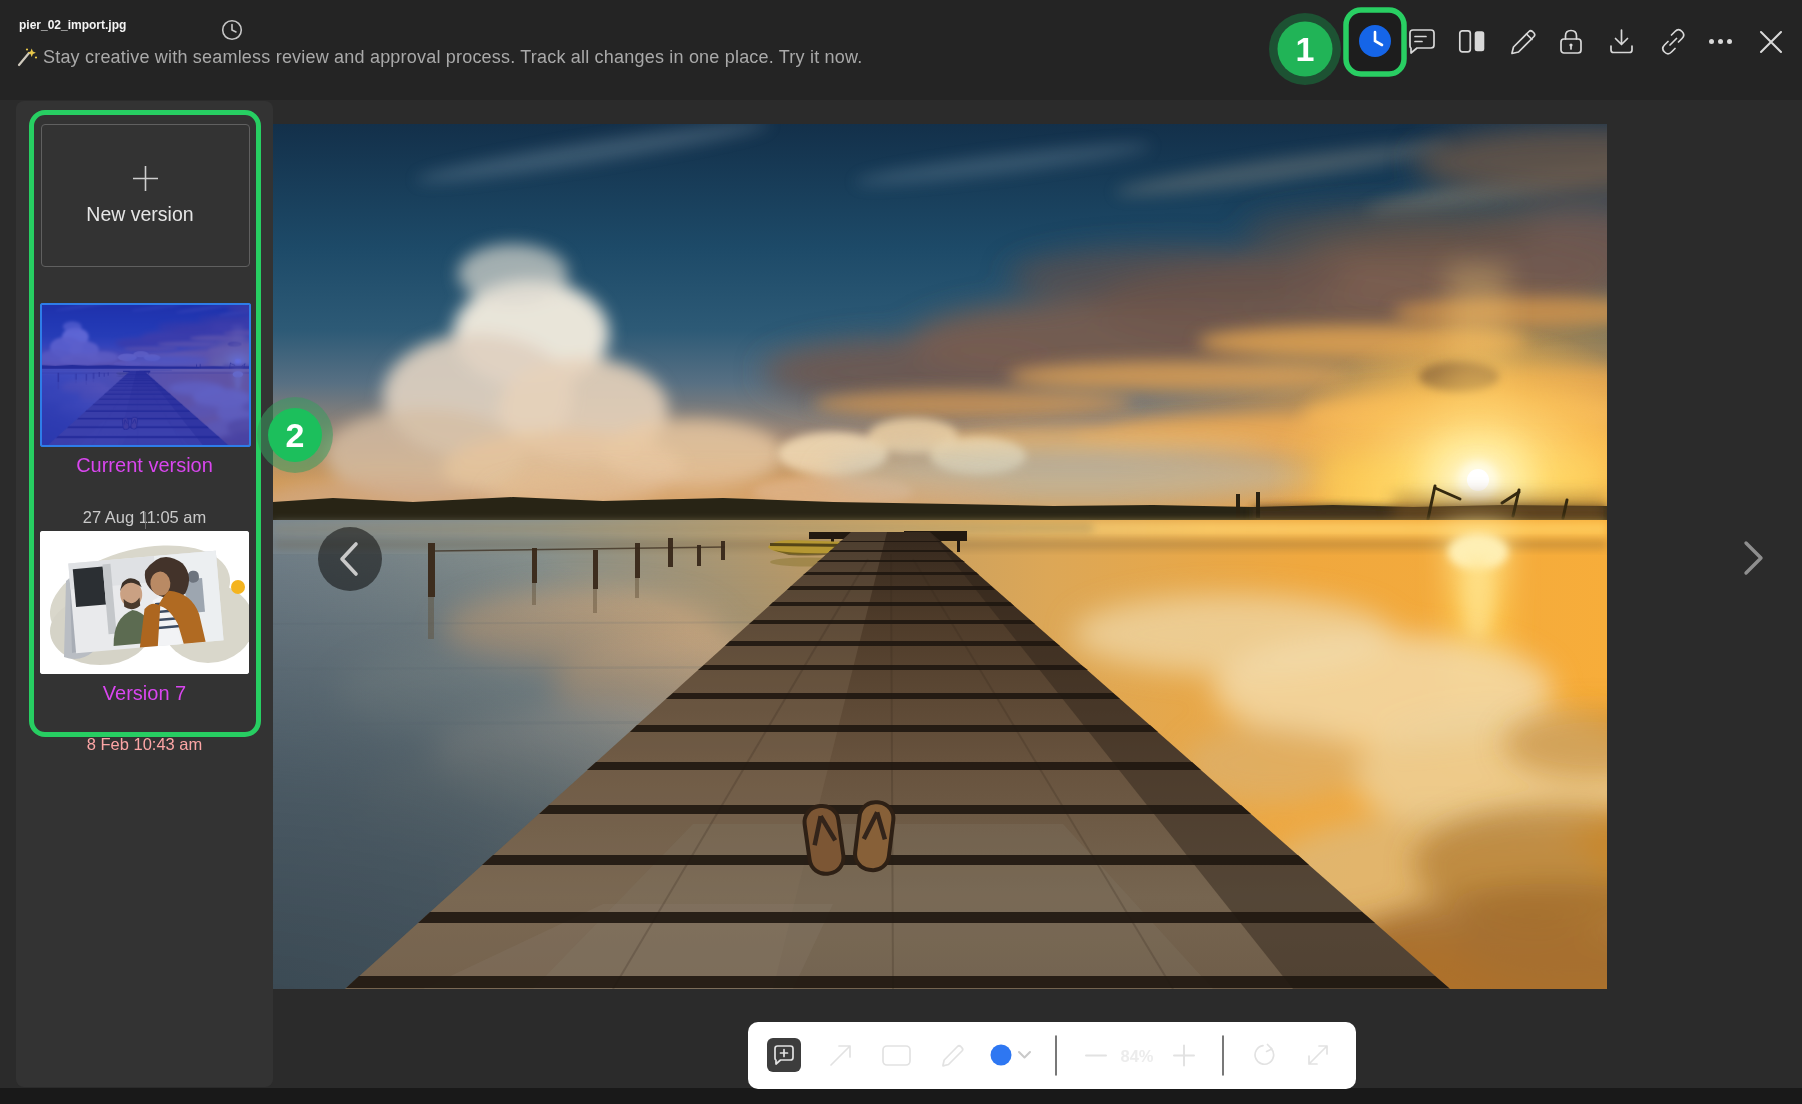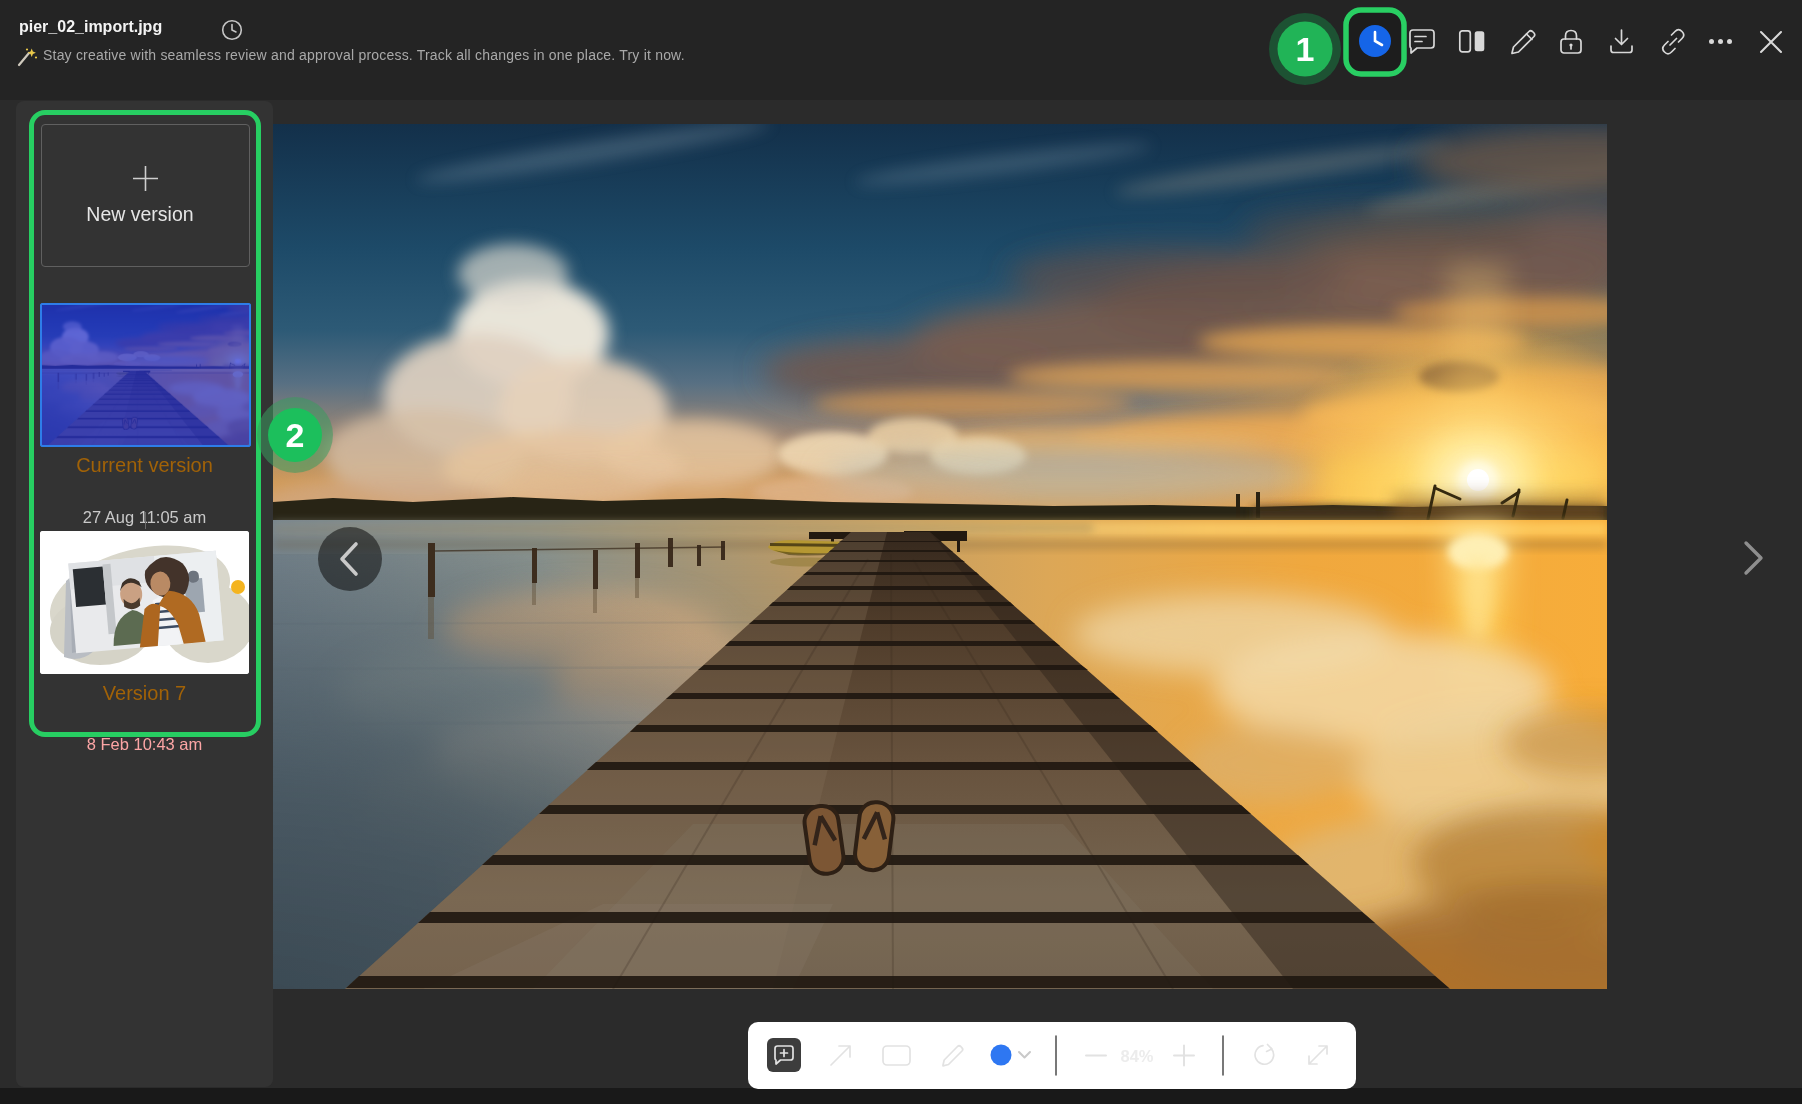--- a/index.html
+++ b/index.html
@@ -5,21 +5,21 @@
   html,body{margin:0;padding:0;}
   body{width:1802px;height:1104px;background:#191919;font-family:"Liberation Sans",sans-serif;position:relative;overflow:hidden;}
   .abs{position:absolute;}
   #header{left:0;top:0;width:1802px;height:100px;background:#242424;}
   #viewer{left:0;top:100px;width:1802px;height:988px;background:#2b2b2b;}
   #sidebar{left:16px;top:101px;width:257px;height:986px;background:#333333;border-radius:8px;}
   #greenrect{left:29px;top:110px;width:222px;height:617px;border:5px solid #27ce62;border-radius:16px;}
   #newbox{left:41px;top:124px;width:207px;height:141px;border:1px solid #606060;border-radius:4px;color:#e4e4e4;}
   #curthumb{left:40px;top:303px;width:207px;height:140px;border:2px solid #2e7de9;border-radius:3px;overflow:hidden;background:#2a3fb0;}
   #v1thumb{left:40px;top:531px;width:209px;height:143px;border-radius:3px;overflow:hidden;background:#ffffff;}
-  .sbtitle{width:257px;left:16px;text-align:center;color:#a16207;font-size:20px;}
+  .sbtitle{width:257px;left:16px;text-align:center;color:#d946ef;font-size:20px;}
   .sbdate{width:257px;left:16px;text-align:center;color:#c9c9c9;font-size:16.5px;margin-top:24px;}
   #photo{left:273px;top:124px;}
   #toolbar{left:748px;top:1022px;width:608px;height:67px;background:#ffffff;border-radius:10px;font-weight:bold;}
 </style>
 </head>
 <body>
 <div class="abs" id="header"></div>
 <div class="abs" id="viewer"></div>
 <div class="abs" id="sidebar"></div>
 
@@ -299,22 +299,22 @@
 <div class="abs" id="greenrect"></div>
 <div class="abs" id="newbox"></div>
 <div class="abs" id="curthumb"></div>
 <div class="abs sbtitle" style="top:454px;">Current version</div>
 <div class="abs sbdate" style="top:484px;">27 Aug 11:05 am</div>
 <div class="abs" style="left:145px;top:512px;width:1px;height:17px;background:#6a6a6a;"></div>
 <div class="abs" id="v1thumb"></div>
 <div class="abs sbtitle" style="top:682px;">Version 7</div>
 <div class="abs sbdate" style="top:711px;color:#fca5a5;">8 Feb 10:43 am</div>
 
-<div class="abs" style="left:19px;top:18px;font-size:16px;font-weight:bold;color:#f4f4f4;">pier_02_import.jpg</div>
-<div class="abs" style="left:43px;top:47px;font-size:14px;letter-spacing:0.2px;color:#a9a9a9;">Stay creative with seamless review and approval process. Track all changes in one place. Try it now.</div>
+<div class="abs" style="left:19px;top:18px;font-size:12px;font-weight:bold;color:#f4f4f4;">pier_02_import.jpg</div>
+<div class="abs" style="left:43px;top:47px;font-size:18px;letter-spacing:0.2px;color:#a9a9a9;">Stay creative with seamless review and approval process. Track all changes in one place. Try it now.</div>
 
 <svg class="abs" style="left:132px;top:165px;" width="27" height="27" viewBox="0 0 27 27">
     <path d="M13.5 1 V26 M1 13.5 H26" stroke="#cecece" stroke-width="1.6"></path>
   </svg>
 <div class="abs" style="left:41px;top:203px;width:198px;text-align:center;color:#e6e6e6;font-size:19.5px;">New version</div>
 
 <div class="abs" id="curthumb">
   <svg width="207" height="140" viewBox="64 0 1206 865" preserveAspectRatio="xMidYMid slice" style="position:absolute;left:0;top:0;">
     <use href="#photoG"></use>
     <rect x="0" y="0" width="1334" height="865" fill="#1828cc" opacity="0.64"></rect>

